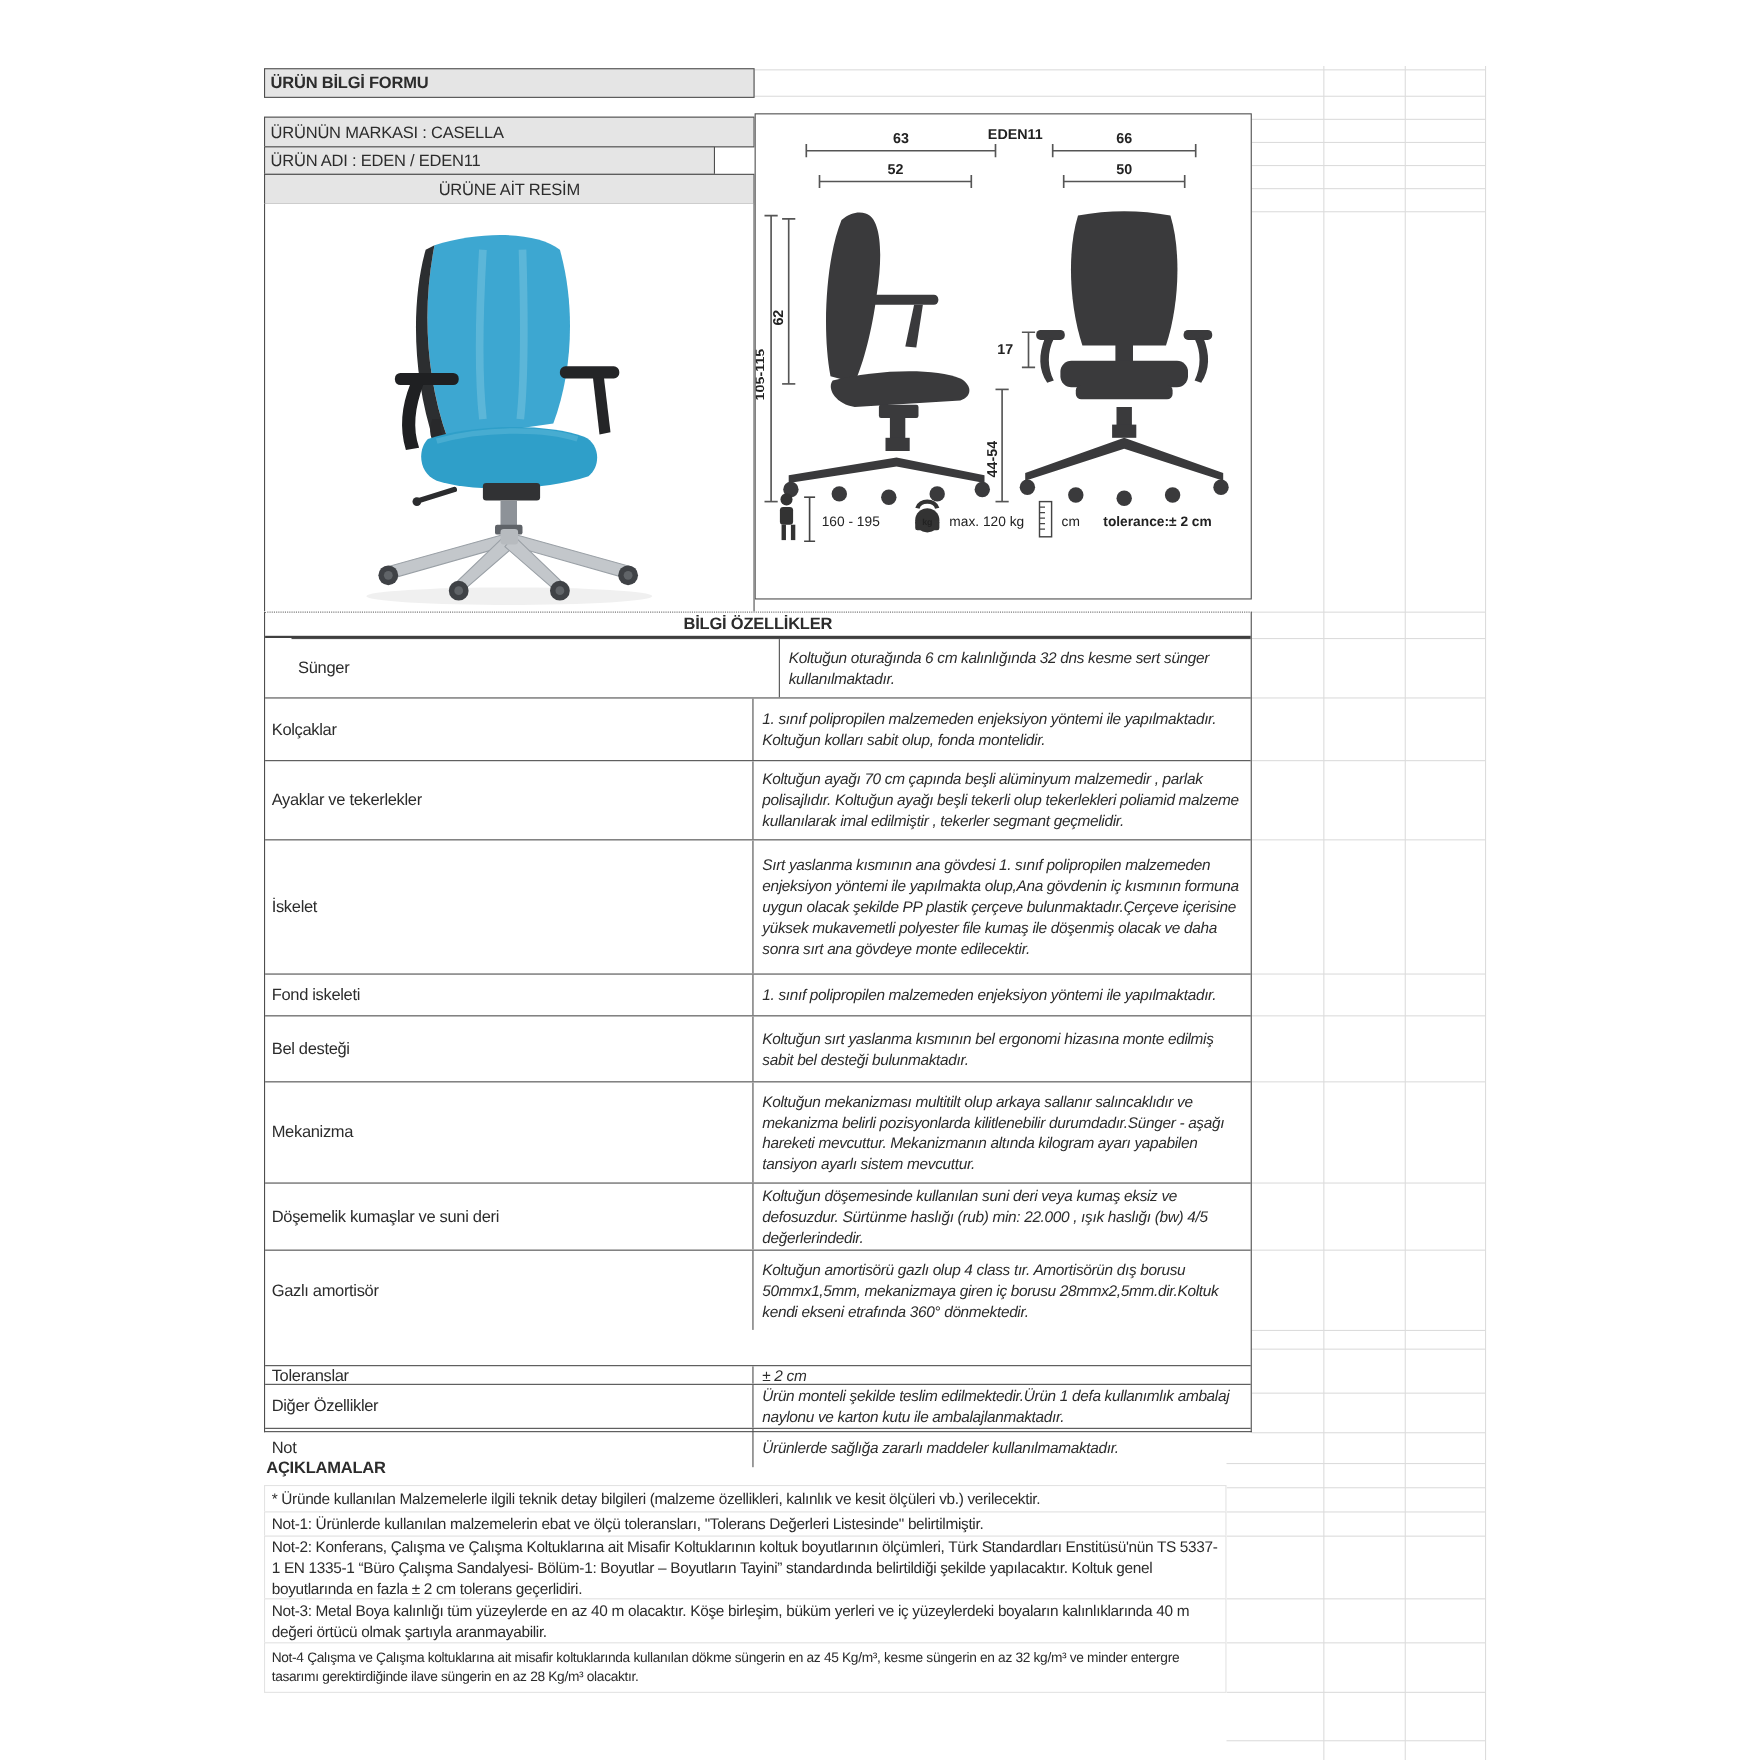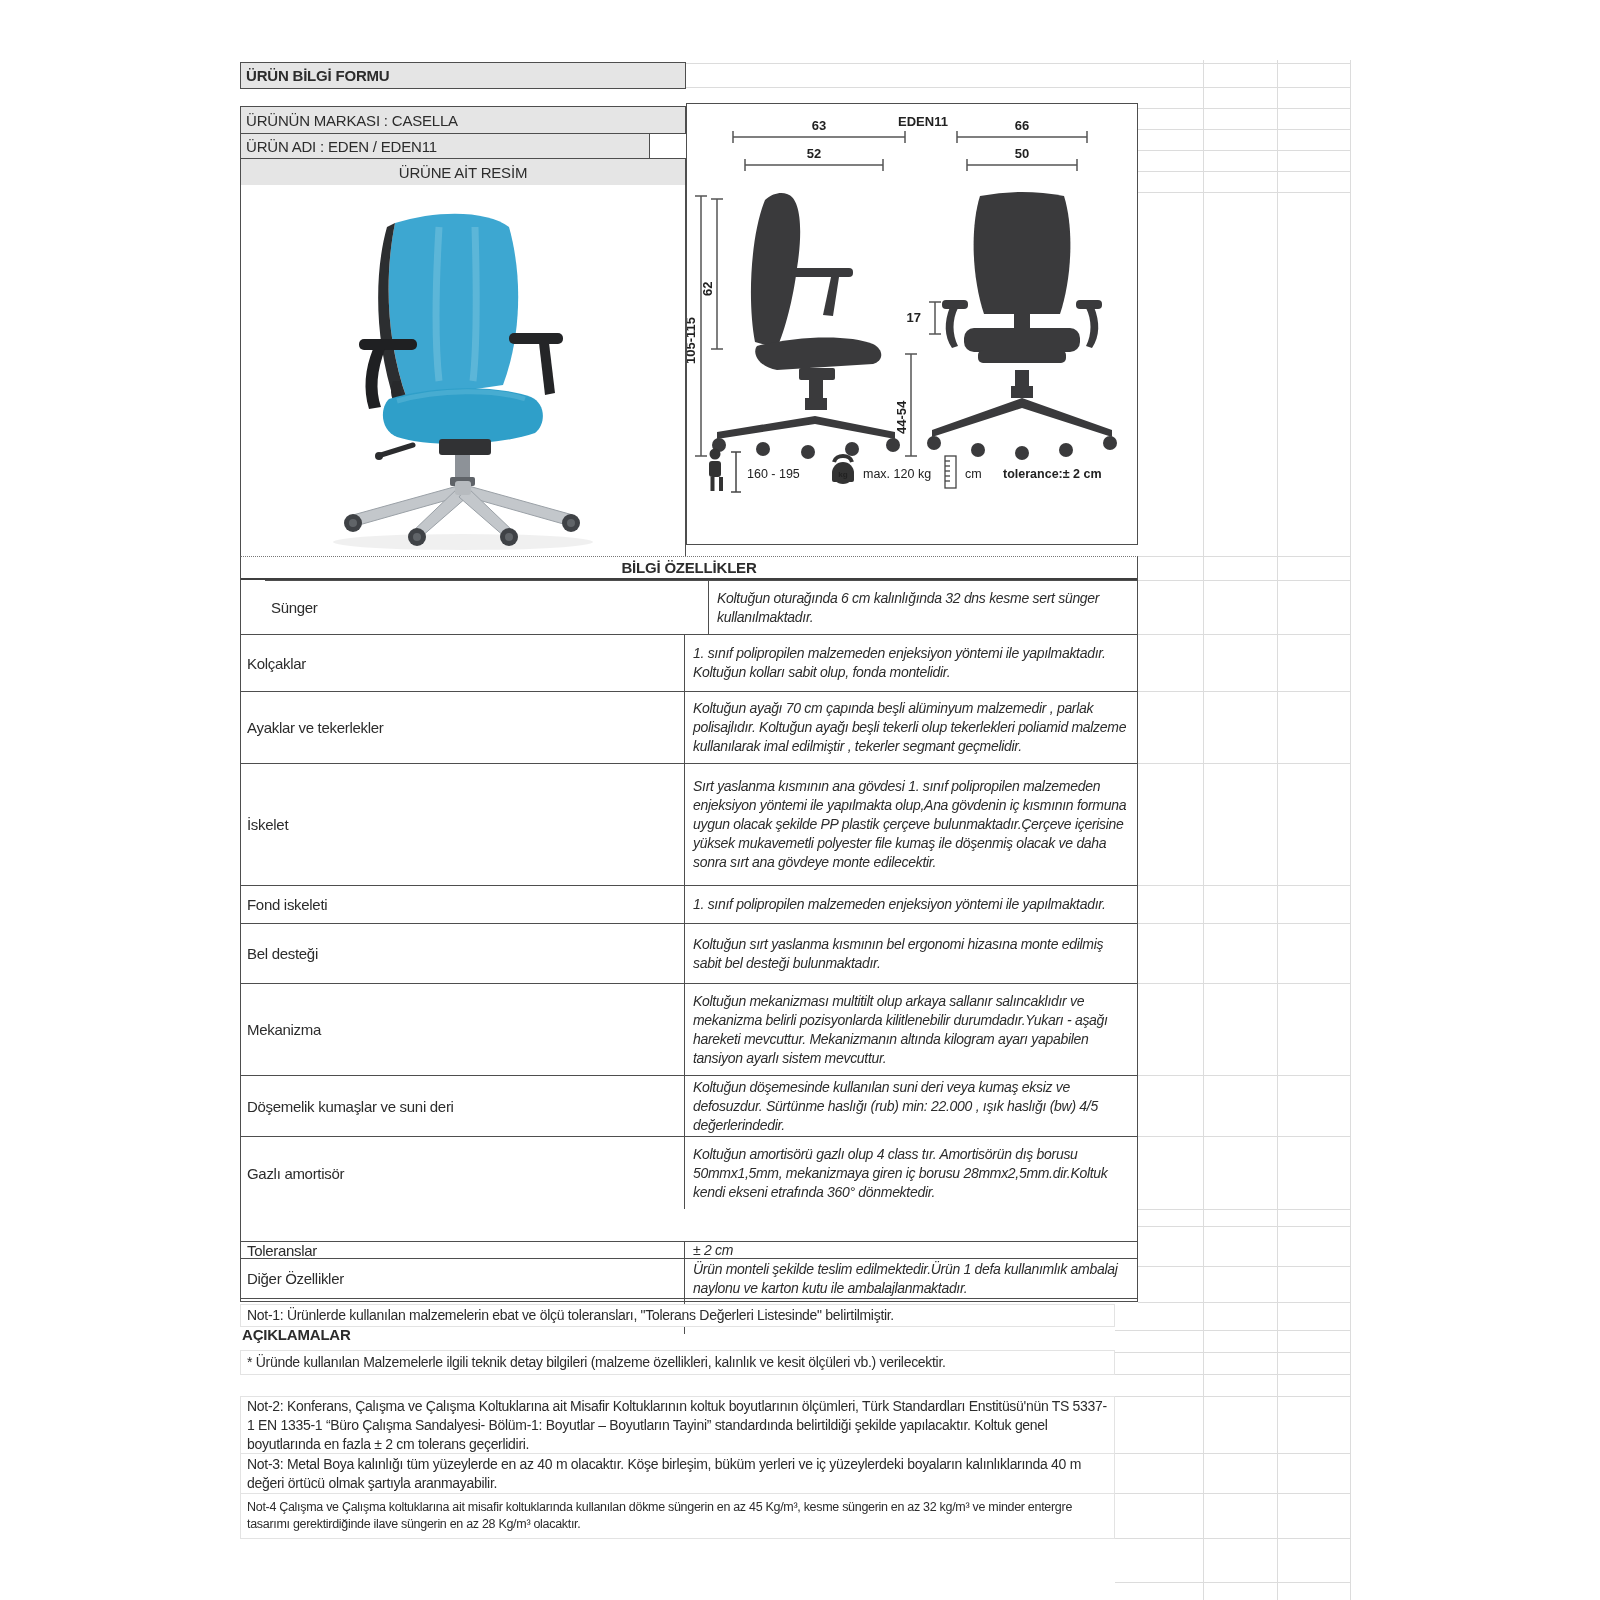--- a/index.html
+++ b/index.html
@@ -268,21 +268,21 @@
     <div class="srow" style="height:38px;">
       <div class="slabel">Fond iskeleti</div>
       <div class="svalue">1. sınıf polipropilen malzemeden enjeksiyon yöntemi ile yapılmaktadır.</div>
     </div>
     <div class="srow" style="height:60px;">
       <div class="slabel">Bel desteği</div>
       <div class="svalue">Koltuğun sırt yaslanma kısmının bel ergonomi hizasına monte edilmiş sabit bel desteği bulunmaktadır.</div>
     </div>
     <div class="srow" style="height:92px;">
       <div class="slabel">Mekanizma</div>
-      <div class="svalue">Koltuğun mekanizması multitilt olup arkaya sallanır salıncaklıdır ve mekanizma belirli pozisyonlarda kilitlenebilir durumdadır.Yukarı - aşağı hareketi mevcuttur. Mekanizmanın altında kilogram ayarı yapabilen tansiyon ayarlı sistem mevcuttur.</div>
+      <div class="svalue">Koltuğun mekanizması multitilt olup arkaya sallanır salıncaklıdır ve mekanizma belirli pozisyonlarda kilitlenebilir durumdadır.Sünger - aşağı hareketi mevcuttur. Mekanizmanın altında kilogram ayarı yapabilen tansiyon ayarlı sistem mevcuttur.</div>
     </div>
     <div class="srow" style="height:61px;">
       <div class="slabel">Döşemelik kumaşlar ve suni deri</div>
       <div class="svalue">Koltuğun döşemesinde kullanılan suni deri veya kumaş eksiz ve defosuzdur. Sürtünme haslığı (rub) min: 22.000 , ışık haslığı (bw) 4/5 değerlerindedir.</div>
     </div>
     <div class="srow" style="height:73px;">
       <div class="slabel">Gazlı amortisör</div>
       <div class="svalue">Koltuğun amortisörü gazlı olup 4 class tır. Amortisörün dış borusu 50mmx1,5mm, mekanizmaya giren iç borusu 28mmx2,5mm.dir.Koltuk kendi ekseni etrafında 360° dönmektedir.</div>
     </div>
     <div class="srow" style="height:17px;margin-top:32px;">
@@ -294,18 +294,18 @@
       <div class="svalue">Ürün monteli şekilde teslim edilmektedir.Ürün 1 defa kullanımlık ambalaj naylonu ve karton kutu ile ambalajlanmaktadır.</div>
     </div>
     <div class="srow" style="height:36px;">
       <div class="slabel">Not</div>
       <div class="svalue">Ürünlerde sağlığa zararlı maddeler kullanılmamaktadır.</div>
     </div>
   </div>
 
   <div id="notes-title">AÇIKLAMALAR</div>
   <div class="note" style="top:1350px;height:25px;">* Üründe kullanılan Malzemelerle ilgili teknik detay bilgileri (malzeme özellikleri, kalınlık ve kesit ölçüleri vb.)  verilecektir.</div>
-  <div class="note" style="top:1304px;height:23px;">Not-1: Ürünlerde kullanılan malzemelerin ebat ve ölçü toleransları, "Tolerans Değerleri Listesinde" belirtilmiştir.</div>
+  <div class="note" style="top:1374px;height:23px;">Not-1: Ürünlerde kullanılan malzemelerin ebat ve ölçü toleransları, "Tolerans Değerleri Listesinde" belirtilmiştir.</div>
   <div class="note" style="top:1396px;height:58px;">Not-2: Konferans, Çalışma ve Çalışma Koltuklarına ait Misafir Koltuklarının koltuk boyutlarının ölçümleri, Türk Standardları Enstitüsü'nün TS 5337-1 EN 1335-1 “Büro Çalışma Sandalyesi- Bölüm-1: Boyutlar – Boyutların Tayini” standardında belirtildiği şekilde yapılacaktır. Koltuk genel boyutlarında en fazla ± 2 cm tolerans geçerlidiri.</div>
   <div class="note" style="top:1453px;height:41px;">Not-3: Metal Boya kalınlığı tüm yüzeylerde en az 40 m  olacaktır. Köşe birleşim, büküm yerleri ve iç yüzeylerdeki boyaların kalınlıklarında 40 m değeri örtücü olmak şartıyla aranmayabilir.</div>
   <div class="note small" style="top:1493px;height:46px;">Not-4 Çalışma ve Çalışma koltuklarına ait misafir koltuklarında kullanılan dökme süngerin en az 45 Kg/m³, kesme süngerin en az 32 kg/m³ ve minder entergre tasarımı gerektirdiğinde ilave süngerin en az 28 Kg/m³ olacaktır.</div>
 
 </div>
 
 </body></html>

